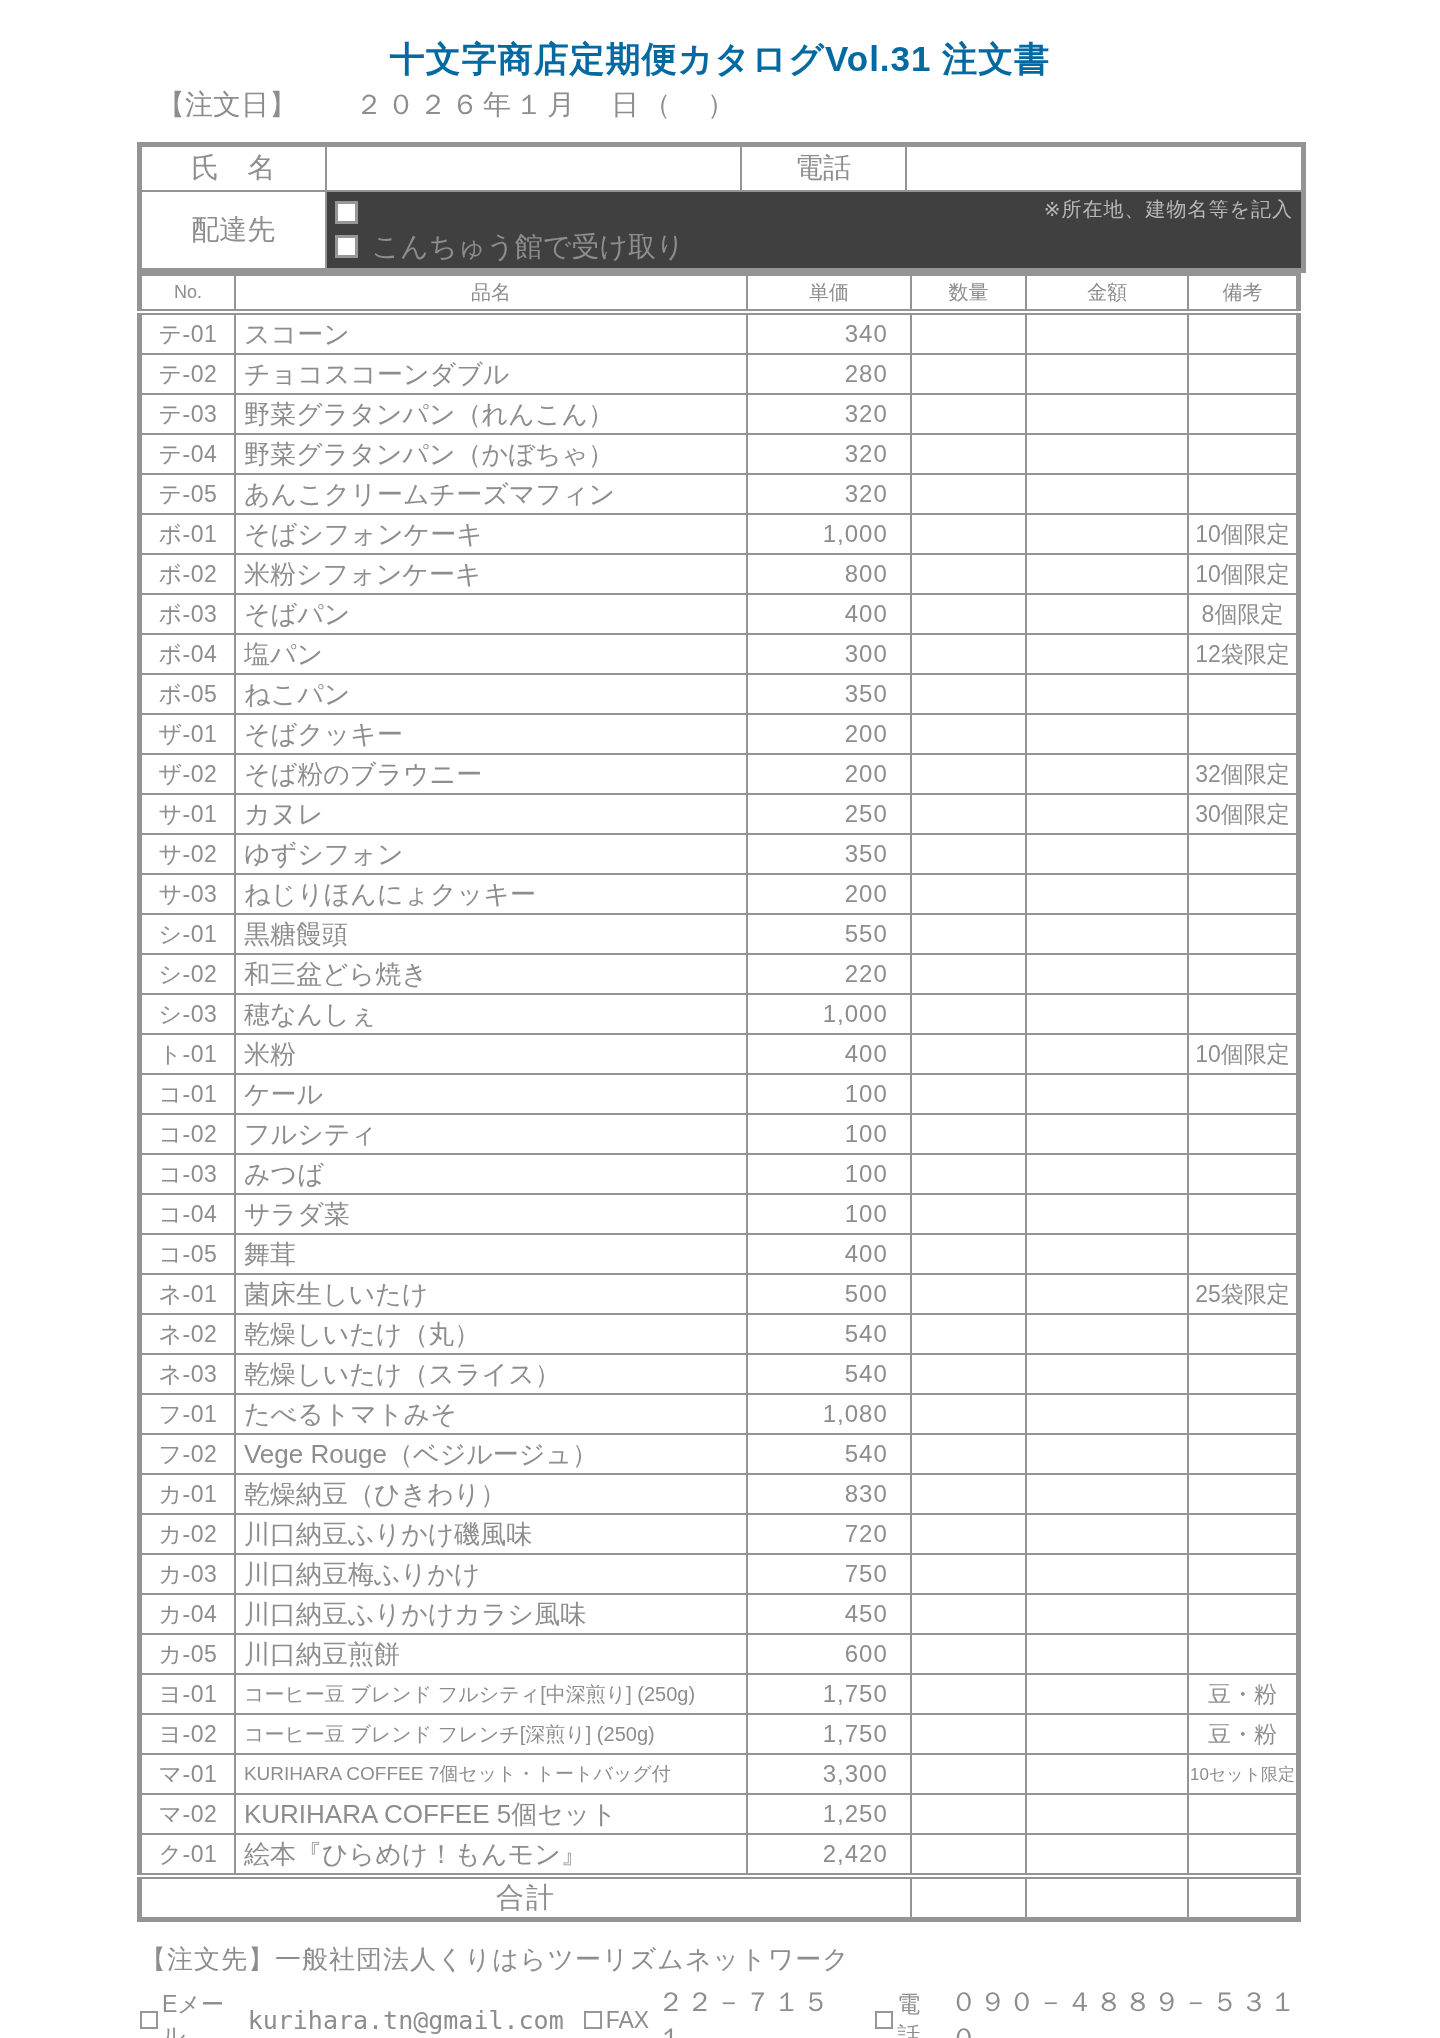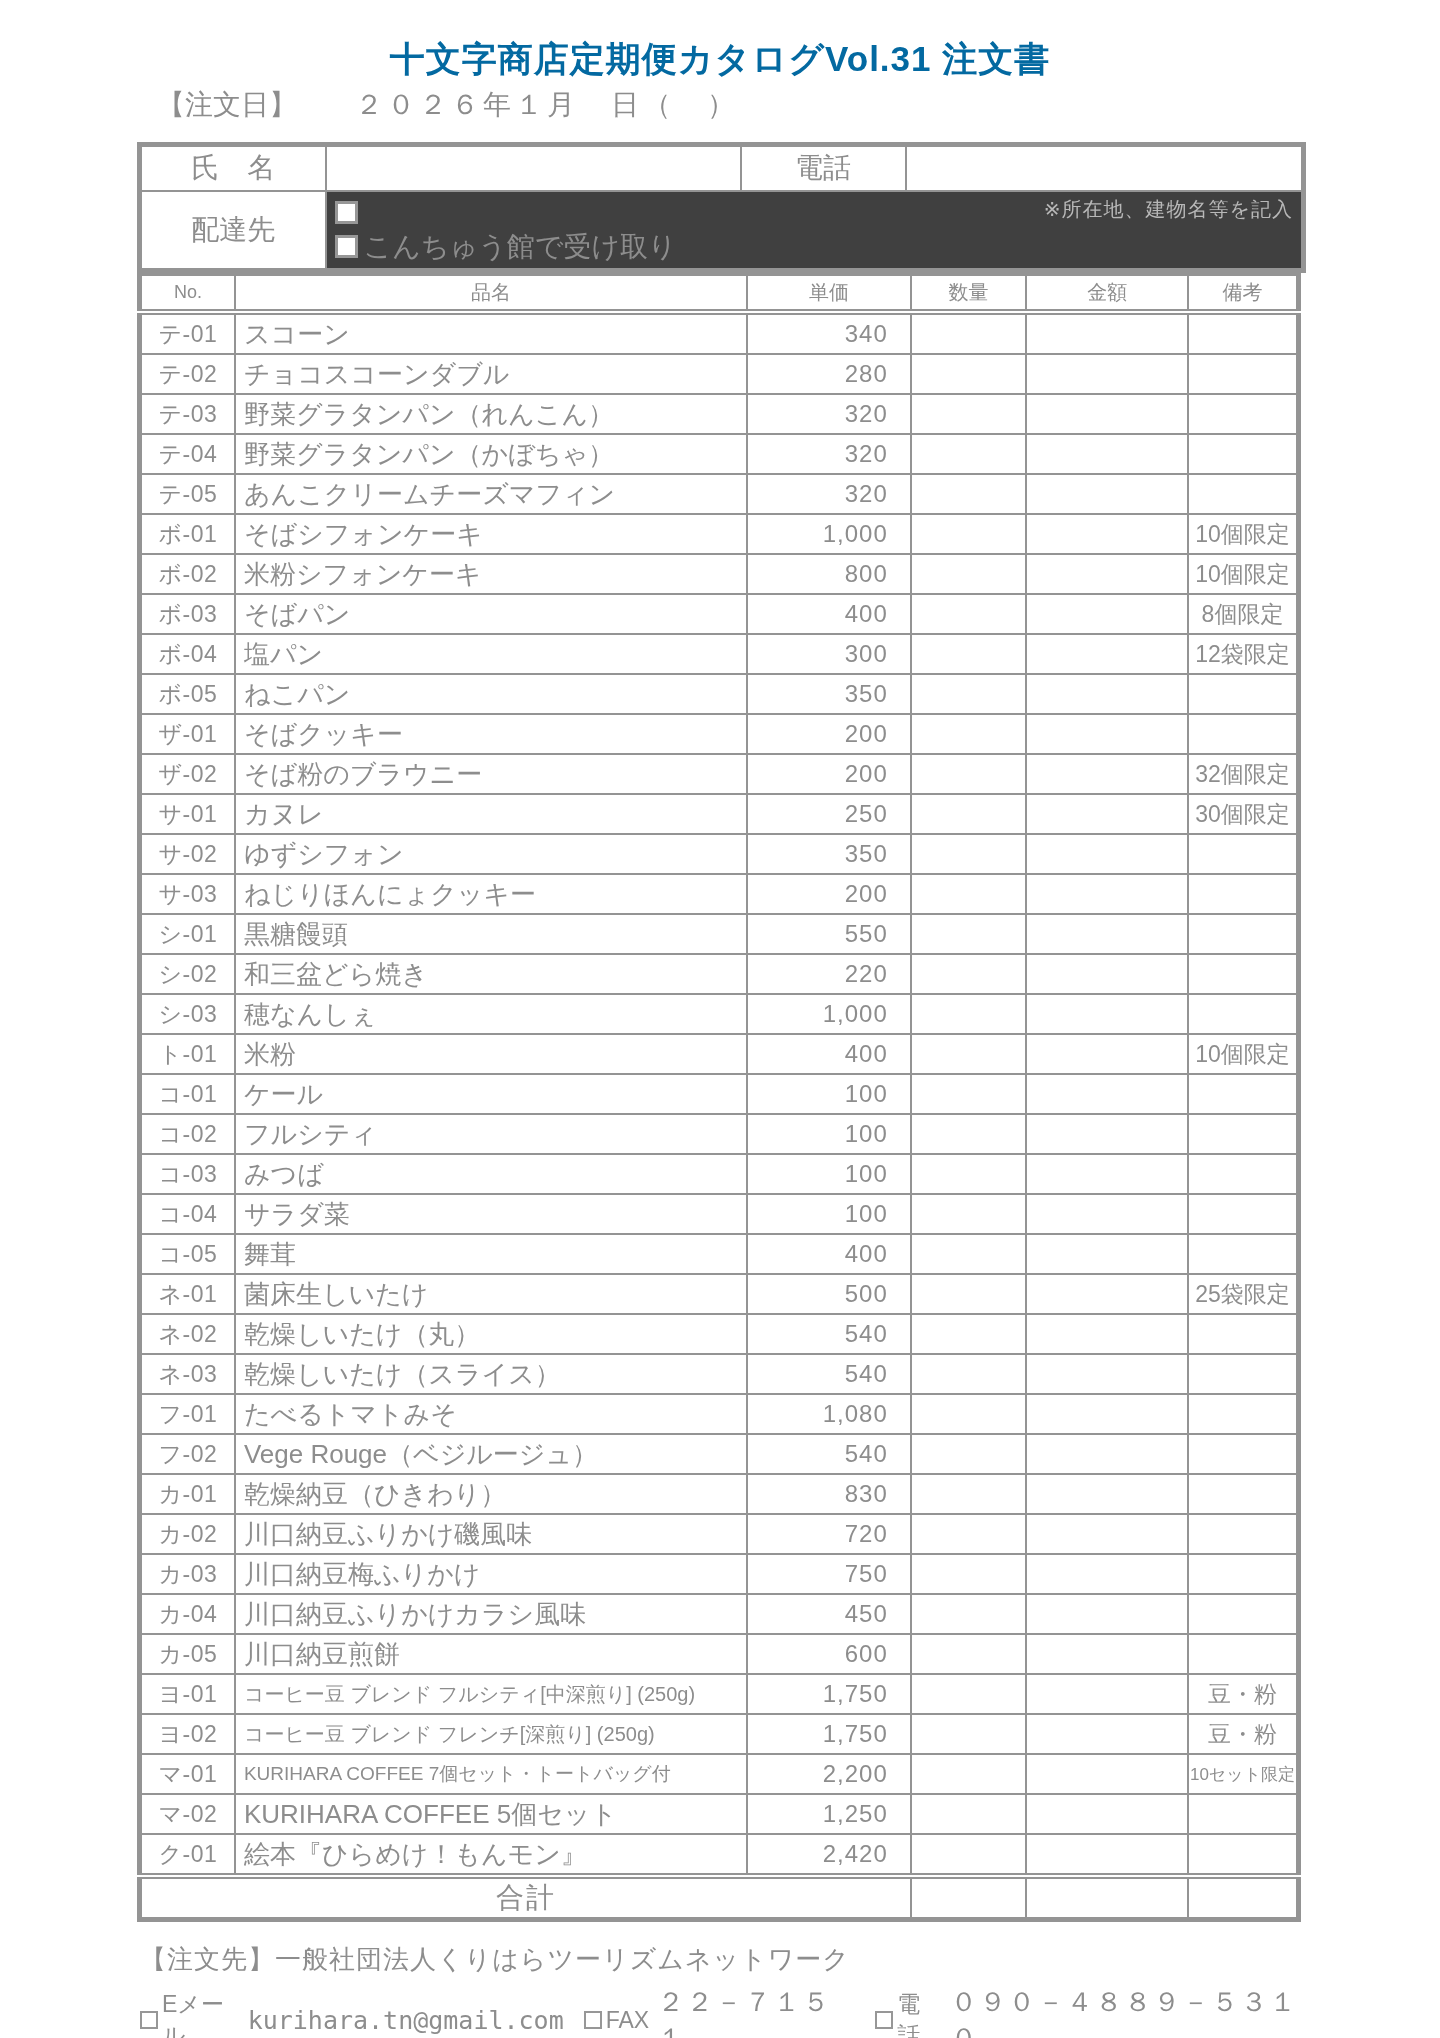--- a/index.html
+++ b/index.html
@@ -39,21 +39,21 @@
     background:#fff;
   }
   .row-name{height:46px;}
   .row-delivery{height:76px;}
   .input-cell{background:#fff;}
   .delivery-cell{position:relative;padding:4px 0 4px 4px;}
   .delivery-note{
     position:absolute;top:4px;right:8px;
     font-size:20px;color:#b8b8b8;letter-spacing:1px;
   }
-  .opt{display:flex;align-items:center;height:34px;font-size:28px;color:#8d8d8d;}
+  .opt{display:flex;align-items:center;height:34px;font-size:28px;color:#8d8d8d;gap:8px;}
   .cb{
     display:inline-block;box-sizing:border-box;
     width:23px;height:23px;border:3px solid #979797;background:#fff;
     margin:0 6px 0 4px;flex:0 0 auto;
   }
 
   
   .main-table{
     position:absolute;top:271px;left:137px;
     width:1164px;
@@ -441,21 +441,21 @@
           <td class="cell-no">ヨ-02</td>
           <td class="cell-name xsmall">コーヒー豆 ブレンド フレンチ[深煎り] (250g)</td>
           <td class="cell-price">1,750</td>
           <td class="cell-qty"></td>
           <td class="cell-amt"></td>
           <td class="cell-note">豆・粉</td>
         </tr>
         <tr>
           <td class="cell-no">マ-01</td>
           <td class="cell-name small">KURIHARA COFFEE 7個セット・トートバッグ付</td>
-          <td class="cell-price">2,200</td>
+          <td class="cell-price">3,300</td>
           <td class="cell-qty"></td>
           <td class="cell-amt"></td>
           <td class="cell-note small-note">10セット限定</td>
         </tr>
         <tr>
           <td class="cell-no">マ-02</td>
           <td class="cell-name">KURIHARA COFFEE 5個セット</td>
           <td class="cell-price">1,250</td>
           <td class="cell-qty"></td>
           <td class="cell-amt"></td>

